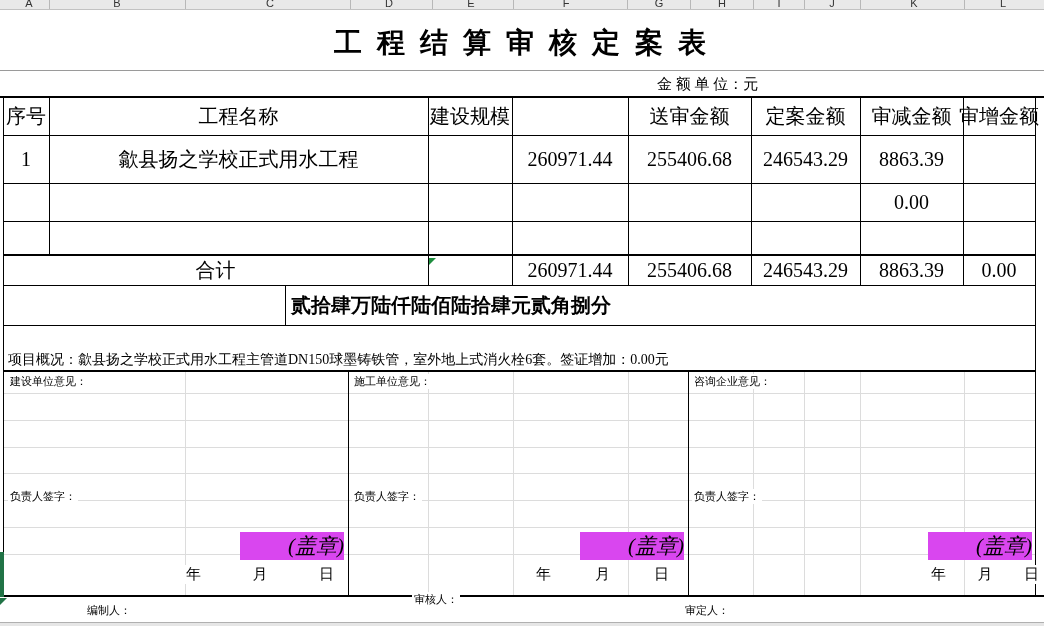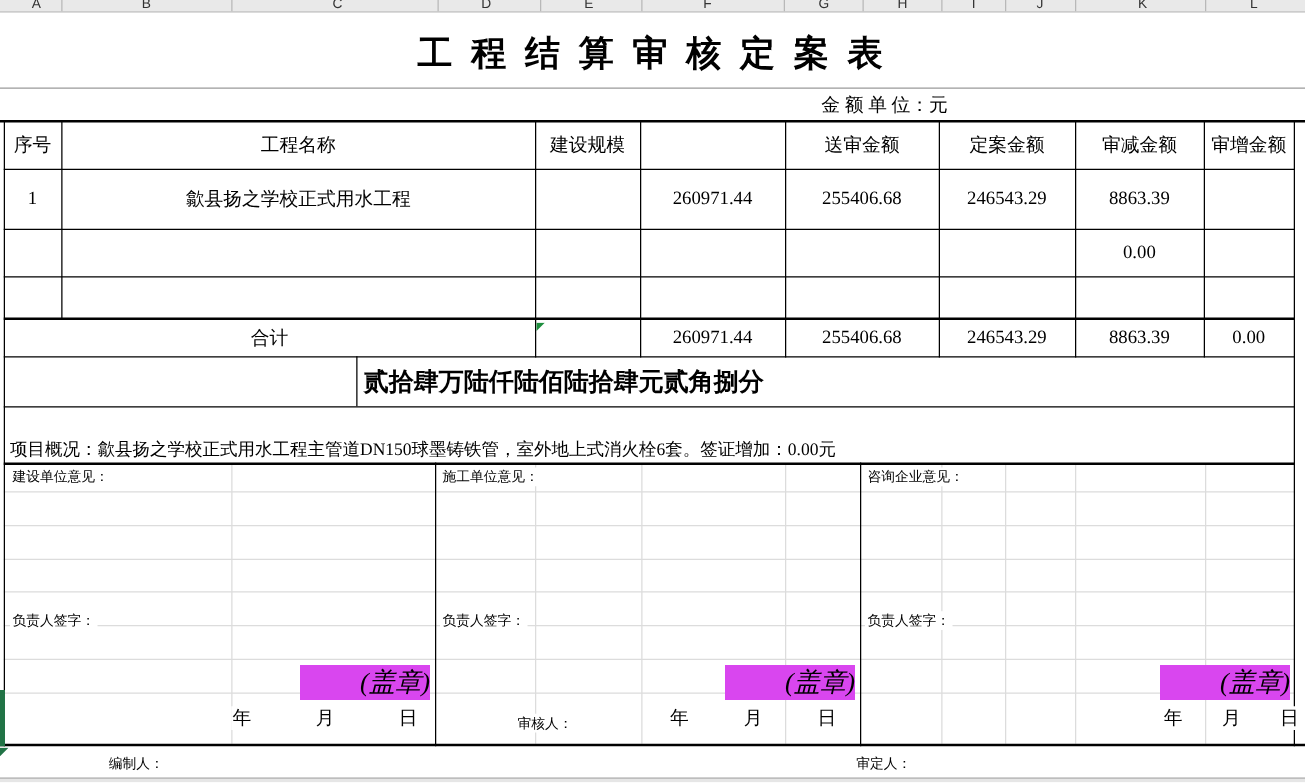--- a/index.html
+++ b/index.html
@@ -13,21 +13,21 @@
   .colhead .sep{position:absolute;top:0;width:1px;height:10px;background:#b8b8b8;}
   
   .hl{position:absolute;height:1px;background:#000;}
   .hl.thick{height:2px;}
   .hl.gray{background:#9a9a9a;}
   .vl{position:absolute;width:1px;background:#000;}
   .fl-h{position:absolute;height:1px;background:#dcdcdc;}
   .fl-v{position:absolute;width:1px;background:#dcdcdc;}
   
   .cell{position:absolute;display:flex;align-items:center;justify-content:center;
-        font-size:15px;white-space:nowrap;}
+        font-size:20px;white-space:nowrap;}
   .lbl{position:absolute;font-size:11px;white-space:nowrap;background:#fff;padding:0 2px;}
   .title{position:absolute;left:0;top:24px;width:1044px;text-align:center;font-size:28px;
          font-weight:bold;letter-spacing:4px;}
   .projname{position:absolute;left:8px;top:73px;font-size:16px;font-weight:bold;white-space:nowrap;}
   .unitlbl{position:absolute;left:657px;top:75px;font-size:15px;white-space:nowrap;}
   .costwords{position:absolute;left:291px;top:285px;height:40px;display:flex;align-items:center;
              font-size:20px;font-weight:bold;white-space:nowrap;}
   .note{position:absolute;left:8px;font-size:14px;white-space:nowrap;}
   .dates{position:absolute;top:563px;height:22px;display:flex;justify-content:space-between;
          align-items:center;font-size:15px;}
@@ -169,17 +169,17 @@
   <div class="dates" style="left:930px;width:110px">
     <span>年</span>
     <span>月</span>
     <span>日</span>
   </div>
 
   <div class="sel-bar"></div>
   <div class="sel-handle"></div>
 
   <div class="lbl" style="left:85px;top:603px">编制人：</div>
-  <div class="lbl" style="left:412px;top:571px">审核人：</div>
+  <div class="lbl" style="left:412px;top:592px">审核人：</div>
   <div class="lbl" style="left:683px;top:603px">审定人：</div>
 
   <div class="bottom-strip"></div>
 </div>
 
 </body></html>

